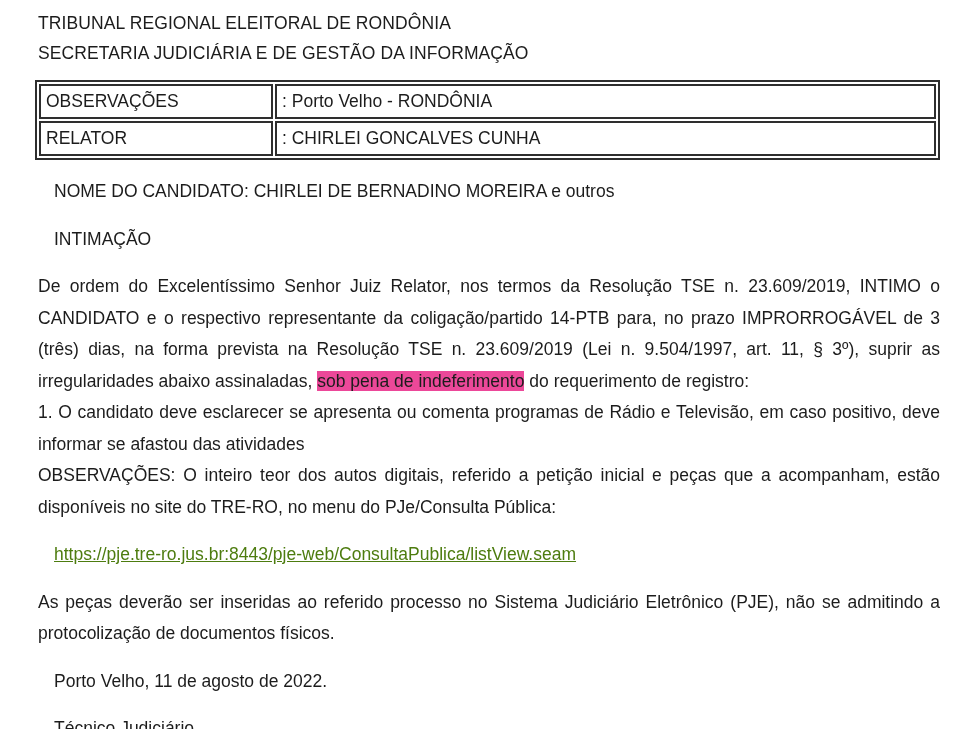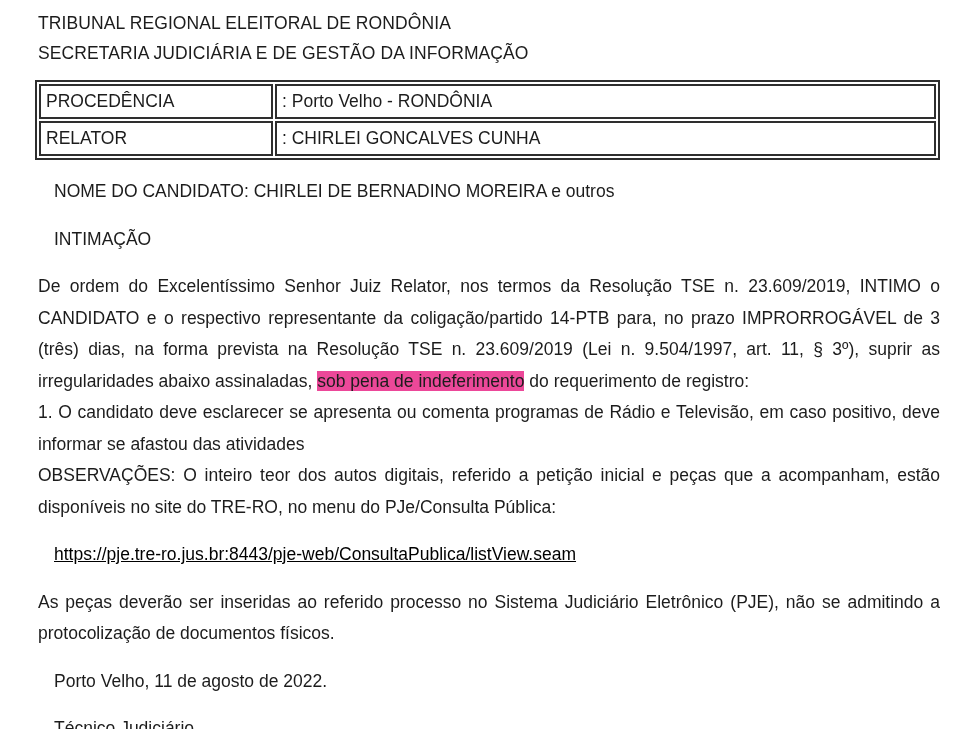--- a/index.html
+++ b/index.html
@@ -53,38 +53,38 @@
     margin: 0;
   }
   .doc-body .line {
     margin: 16px;
     white-space: nowrap;
   }
   .hl {
     background: #ec4899;
   }
   a.doc-link {
-    color: #000000;
+    color: #4d7c0f;
     text-decoration: underline;
   }
 </style>
 </head>
 <body>
 
 <div class="page">
 
   <div class="doc-header">
     <div>TRIBUNAL REGIONAL ELEITORAL DE RONDÔNIA</div>
     <div>SECRETARIA JUDICIÁRIA E DE GESTÃO DA INFORMAÇÃO</div>
   </div>
 
   <table class="info-table">
     <tbody>
       <tr>
-        <td class="label-cell">PROCEDÊNCIA</td>
+        <td class="label-cell">OBSERVAÇÕES</td>
         <td>: Porto Velho - RONDÔNIA</td>
       </tr>
       <tr>
         <td class="label-cell">RELATOR</td>
         <td>: CHIRLEI GONCALVES CUNHA</td>
       </tr>
     </tbody>
   </table>
 
   <div class="doc-body">

